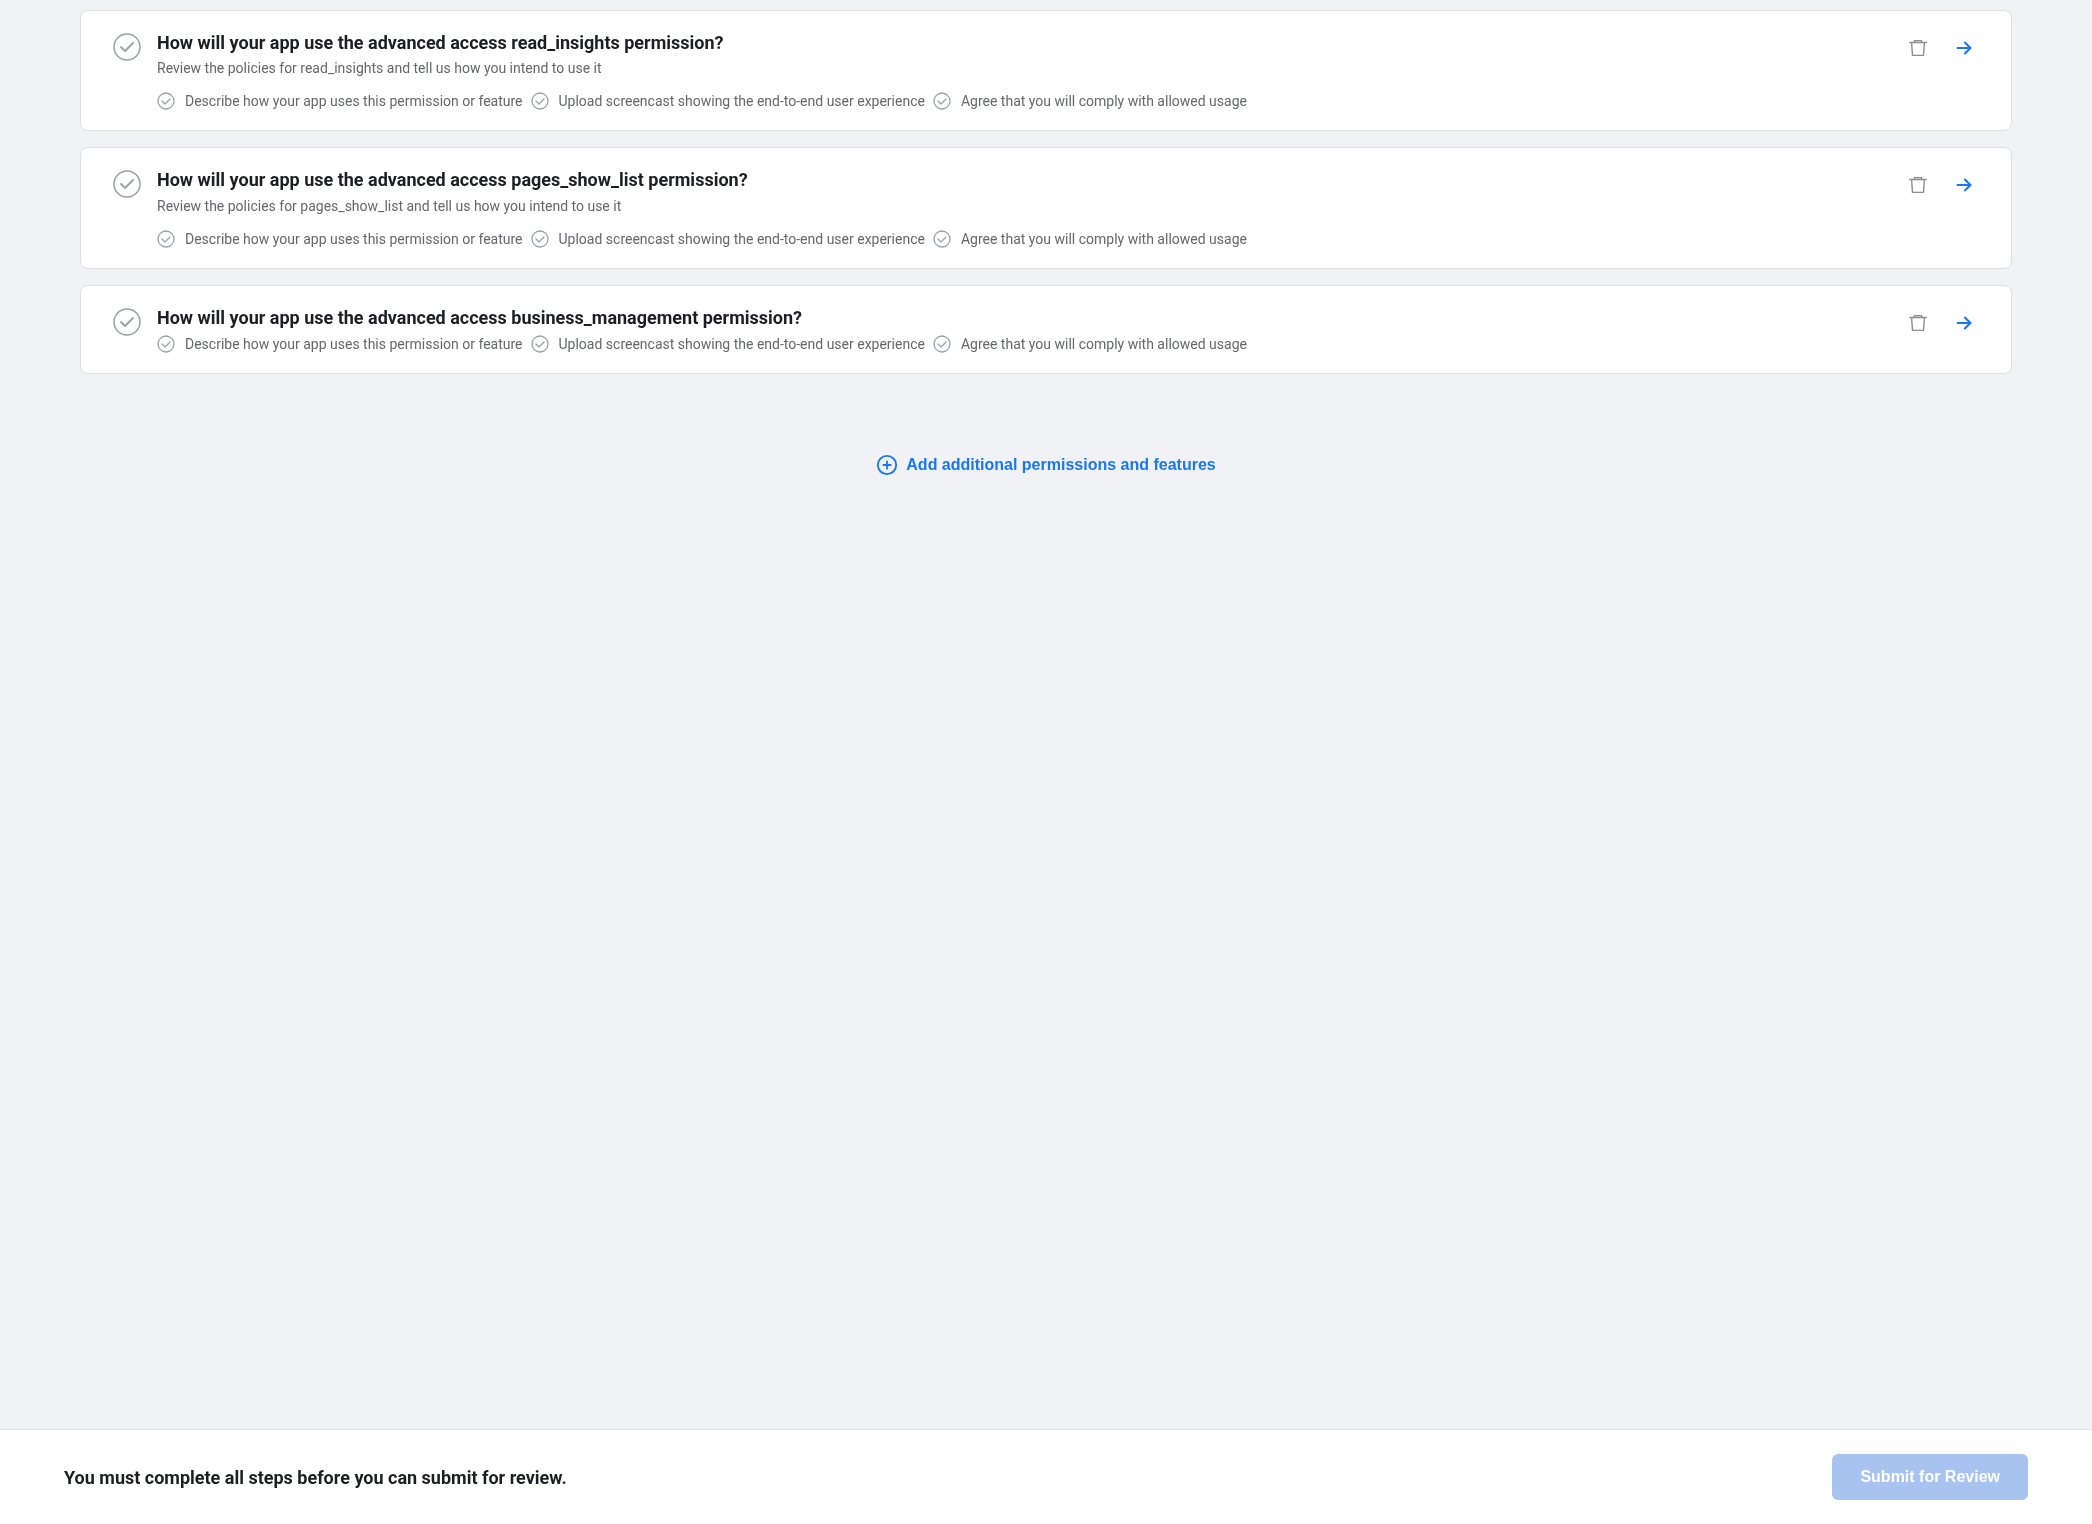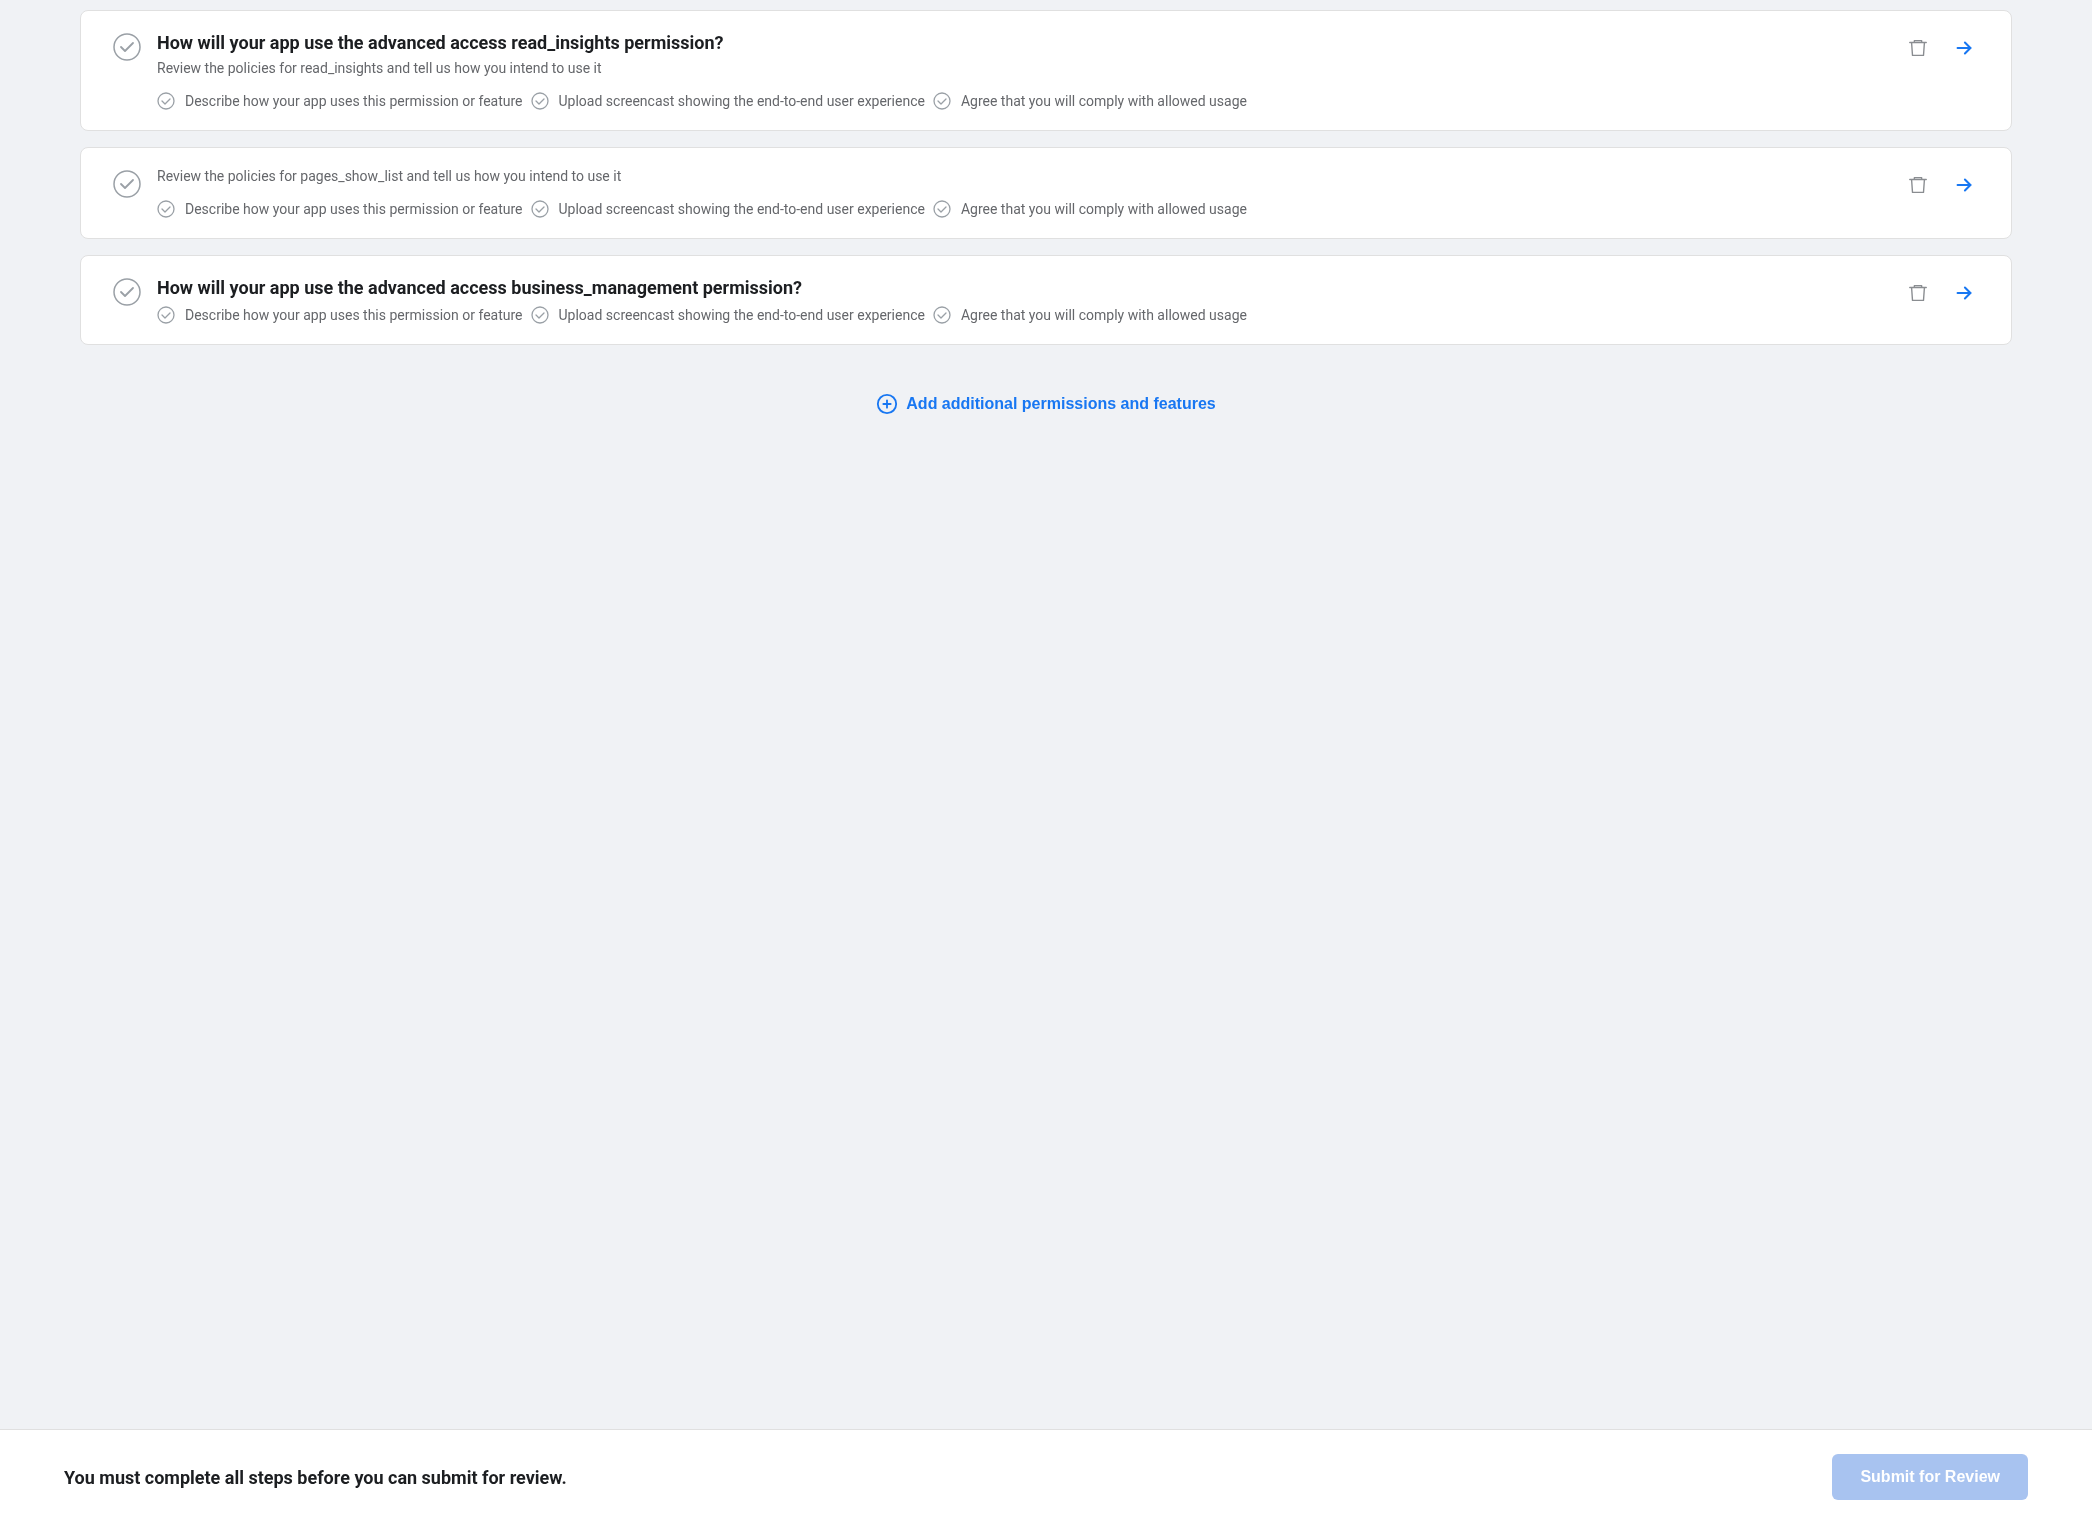--- a/index.html
+++ b/index.html
@@ -136,20 +136,21 @@
       background: none;
       border: none;
       cursor: pointer;
       display: flex;
       align-items: center;
       gap: 8px;
       font-size: 16px;
       font-weight: 600;
       color: #1877f2;
       text-decoration: none;
+      margin-top: 32px;
     }
 
     .add-icon {
       width: 22px;
       height: 22px;
       display: flex;
       align-items: center;
       justify-content: center;
     }
 
@@ -242,20 +243,21 @@
         </div>
       </div>
       <div class="permission-card">
         <div class="check-icon">
       <svg viewBox="0 0 28 28" fill="none">
         <circle cx="14" cy="14" r="13" stroke="#9aa0a6" stroke-width="1.5" fill="none"></circle>
         <path d="M8 14l4 4 8-8" stroke="#9aa0a6" stroke-width="1.8" stroke-linecap="round" stroke-linejoin="round" fill="none"></path>
       </svg>
     </div>
         <div class="card-content">
+          <div class="card-title">How will your app use the advanced access pages_show_list permission?</div>
           <div class="card-subtitle">Review the policies for pages_show_list and tell us how you intend to use it</div>
           <ul class="checklist">
             <li class="checklist-item">
         <span class="checklist-item-icon">
           <svg viewBox="0 0 18 18" fill="none">
             <circle cx="9" cy="9" r="8" stroke="#9aa0a6" stroke-width="1.3" fill="none"></circle>
             <path d="M5 9l3 3 5-5" stroke="#9aa0a6" stroke-width="1.3" stroke-linecap="round" stroke-linejoin="round" fill="none"></path>
           </svg>
         </span>
         <span>Describe how your app uses this permission or feature</span>

